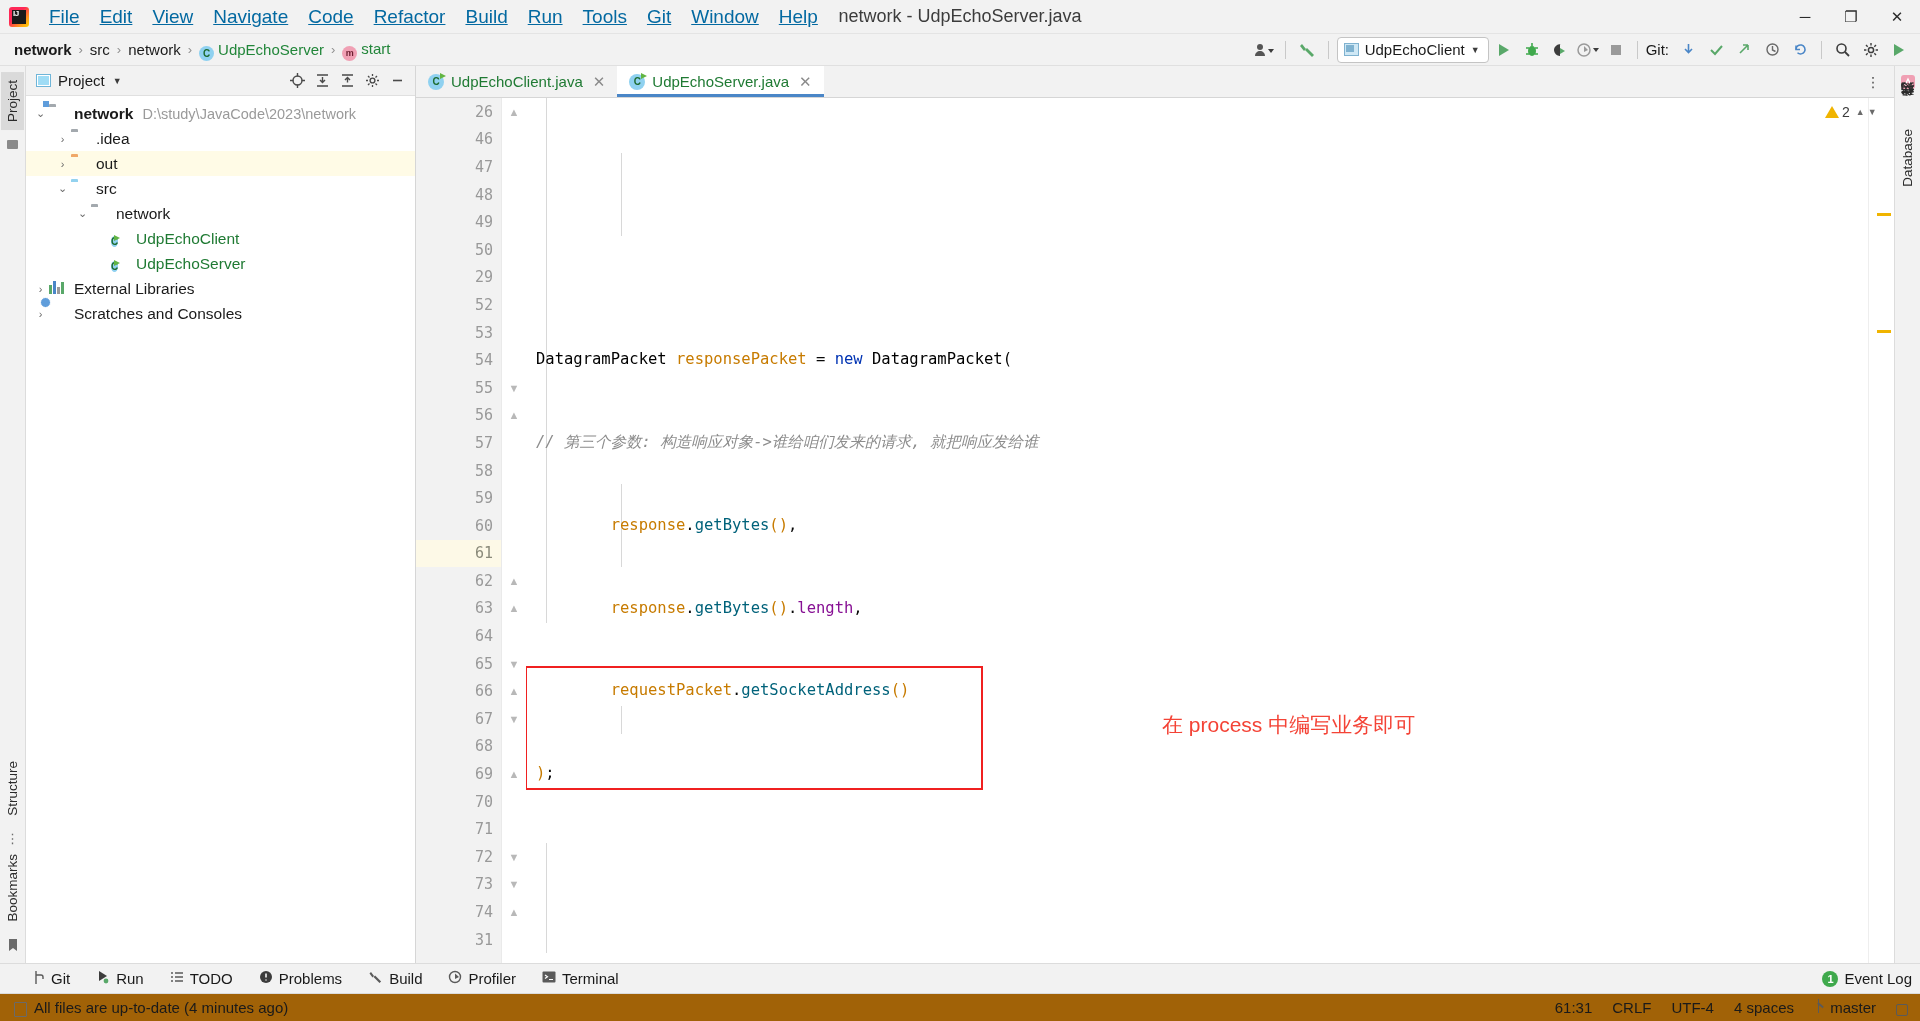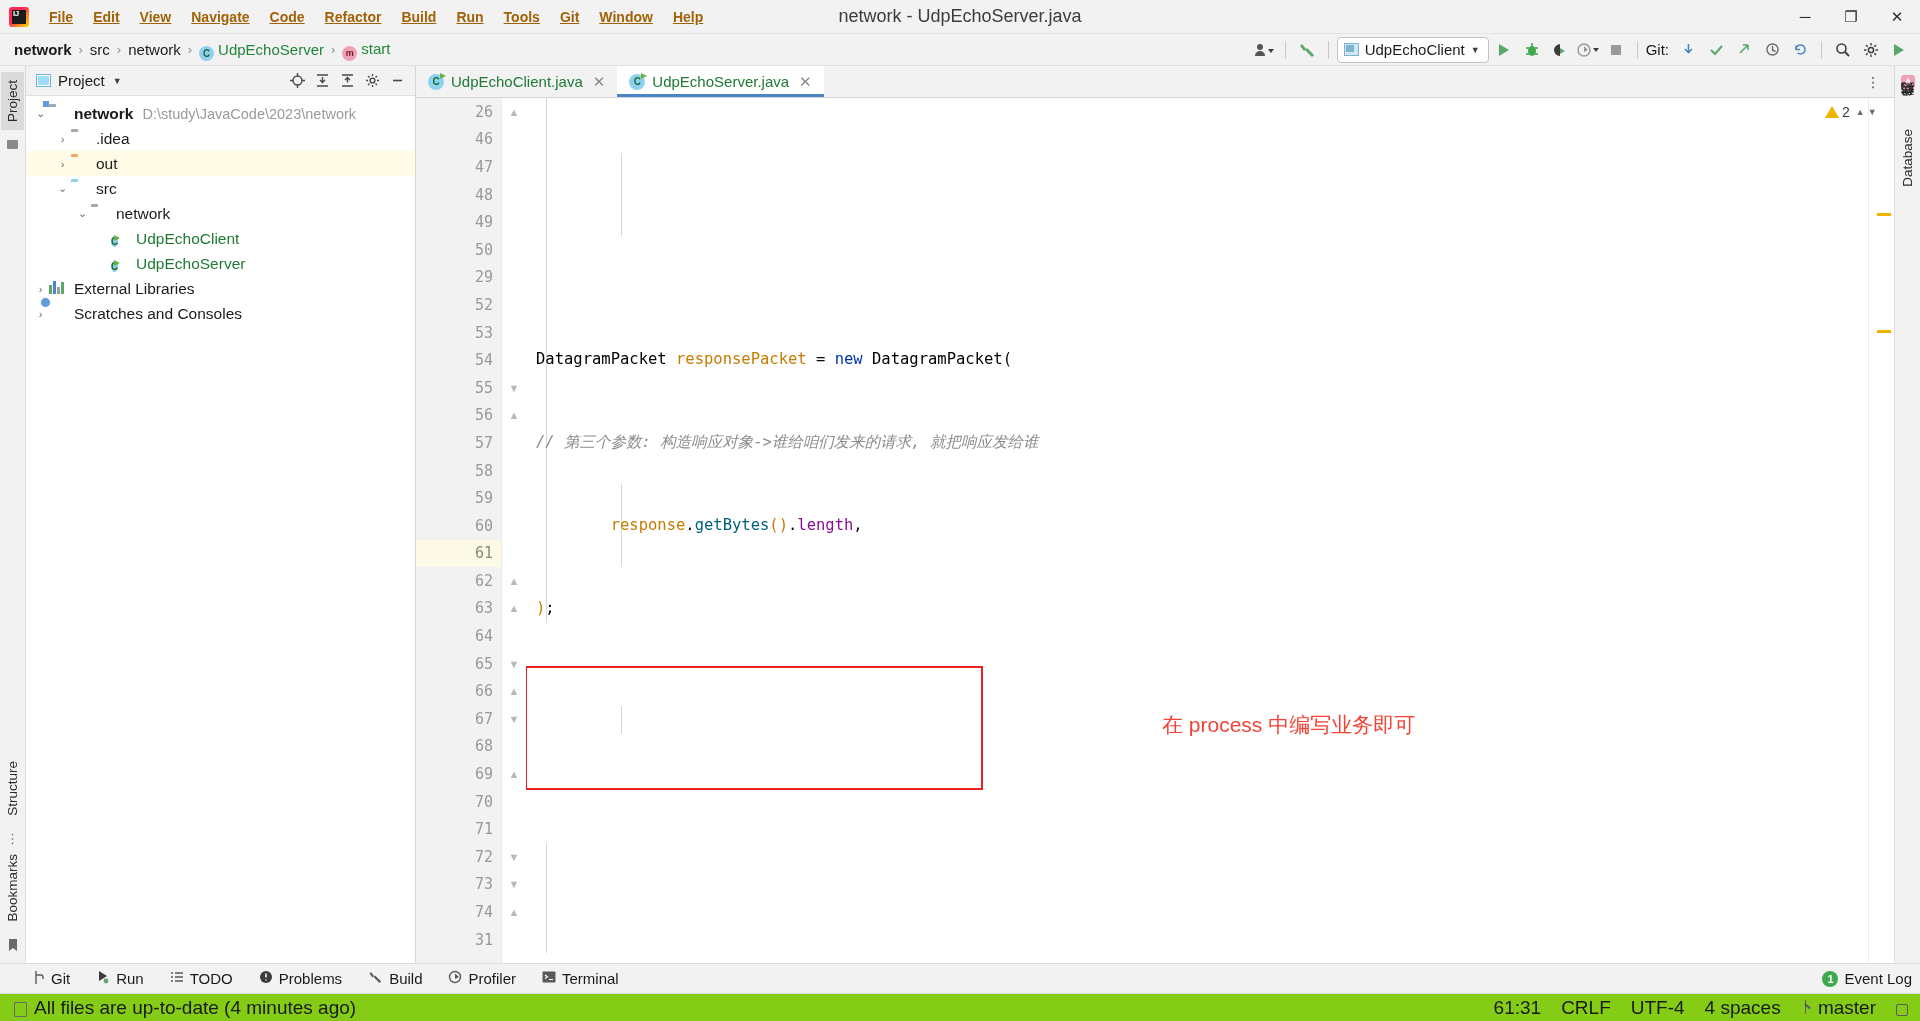--- a/index.html
+++ b/index.html
@@ -28,23 +28,22 @@
     content: ""; position: absolute; left: 3px; top: 3px; width: 14px; height: 14px;
     background: #1a1a1a;
   }
   .ij-logo::before {
     content: "IJ"; position: absolute; left: 4px; top: 2px; z-index: 2;
     color: #fff; font-size: 8px; font-weight: bold; letter-spacing: -0.5px;
     font-family: "Liberation Sans", sans-serif;
   }
   .menu { display: flex; align-items: center; gap: 0px; }
   .menu-item {
-    padding: 4px 10px; font-size: 14px; color: #a16207; cursor: default;
+    padding: 4px 10px; font-size: 19px; color: #0369a1; cursor: default;
     white-space: nowrap;
-    font-weight: bold;
   }
   .menu-item u { text-decoration: underline; }
   .win-title {
     position: absolute; left: 0; right: 0; text-align: center;
     font-size: 18px; color: #3c3c3c; pointer-events: none;
   }
   .win-buttons { margin-left: auto; display: flex; height: 34px; z-index: 3; }
   .win-btn {
     width: 46px; height: 34px; display: flex; align-items: center; justify-content: center;
     font-size: 15px; color: #2b2b2b;
@@ -229,22 +228,22 @@
   .toolbar-bottom {
     height: 30px; flex: 0 0 30px; display: flex; align-items: center; gap: 18px;
     background: #f2f2f2; padding-left: 28px; border-top: 1px solid #dcdcdc;
     font-size: 15px; color: #1a1a1a;
   }
   .tw { display: flex; align-items: center; gap: 6px; padding: 2px 4px; border-radius: 3px; white-space:nowrap; }
 
   
   .statusbar {
     height: 28px; flex: 0 0 28px; display: flex; align-items: center;
-    background: #84cc16; padding: 0 12px 0 14px; border-top: 1px solid #dcdcdc;
-    font-size: 19px; color: #1a1a1a;
+    background: #a16207; padding: 0 12px 0 14px; border-top: 1px solid #dcdcdc;
+    font-size: 15px; color: #1a1a1a;
   }
   .status-right { margin-left: auto; display: flex; align-items: center; gap: 20px; }
   .evt-badge {
     width: 16px; height: 16px; border-radius: 50%; background: #3fa94c; color:#fff;
     font-size: 11px; display:flex; align-items:center; justify-content:center; font-weight:bold;
   }
   .sb-item { white-space: nowrap; }
   .doc-ico { width:13px;height:15px;border:1.5px solid #6a6a6a;border-radius:1px;display:inline-block;position:relative;top:2px;margin-right:7px;}
   .git-ico { display:inline-block; width:12px;height:14px; position:relative; }
   .git-ico::before{content:"";position:absolute;left:4px;top:0;width:1.5px;height:14px;background:#5a5a5a;}
@@ -616,21 +615,23 @@
         <div class="code">
           
           <div class="ind-guide" style="left:20px; top:0; height:525px;"></div>
           <div class="ind-guide" style="left:95px; top:55px; height:83px;"></div>
           <div class="ind-guide" style="left:95px; top:386px; height:83px;"></div>
           <div class="ind-guide" style="left:95px; top:608px; height:28px;"></div>
           <div class="ind-guide" style="left:20px; top:745px; height:110px;"></div>
 
           <div class="cline"><span class="type">DatagramPacket </span><span class="par">responsePacket</span> = <span class="kw">new</span> <span class="type">DatagramPacket</span>(</div>
           <div class="cline"><span class="cm">// 第三个参数: 构造响应对象-&gt;谁给咱们发来的请求, 就把响应发给谁</span></div>
+          <div class="cline">        <span class="par">response</span>.<span class="fn">getBytes</span><span class="par">()</span>,</div>
           <div class="cline">        <span class="par">response</span>.<span class="fn">getBytes</span><span class="par">()</span>.<span class="fld">length</span>,</div>
+          <div class="cline">        <span class="par">requestPacket</span>.<span class="fn">getSocketAddress</span><span class="par">()</span></div>
           <div class="cline"><span class="par">)</span>;</div>
           <div class="cline"> </div>
           
           
           
           
           
           
           
           

